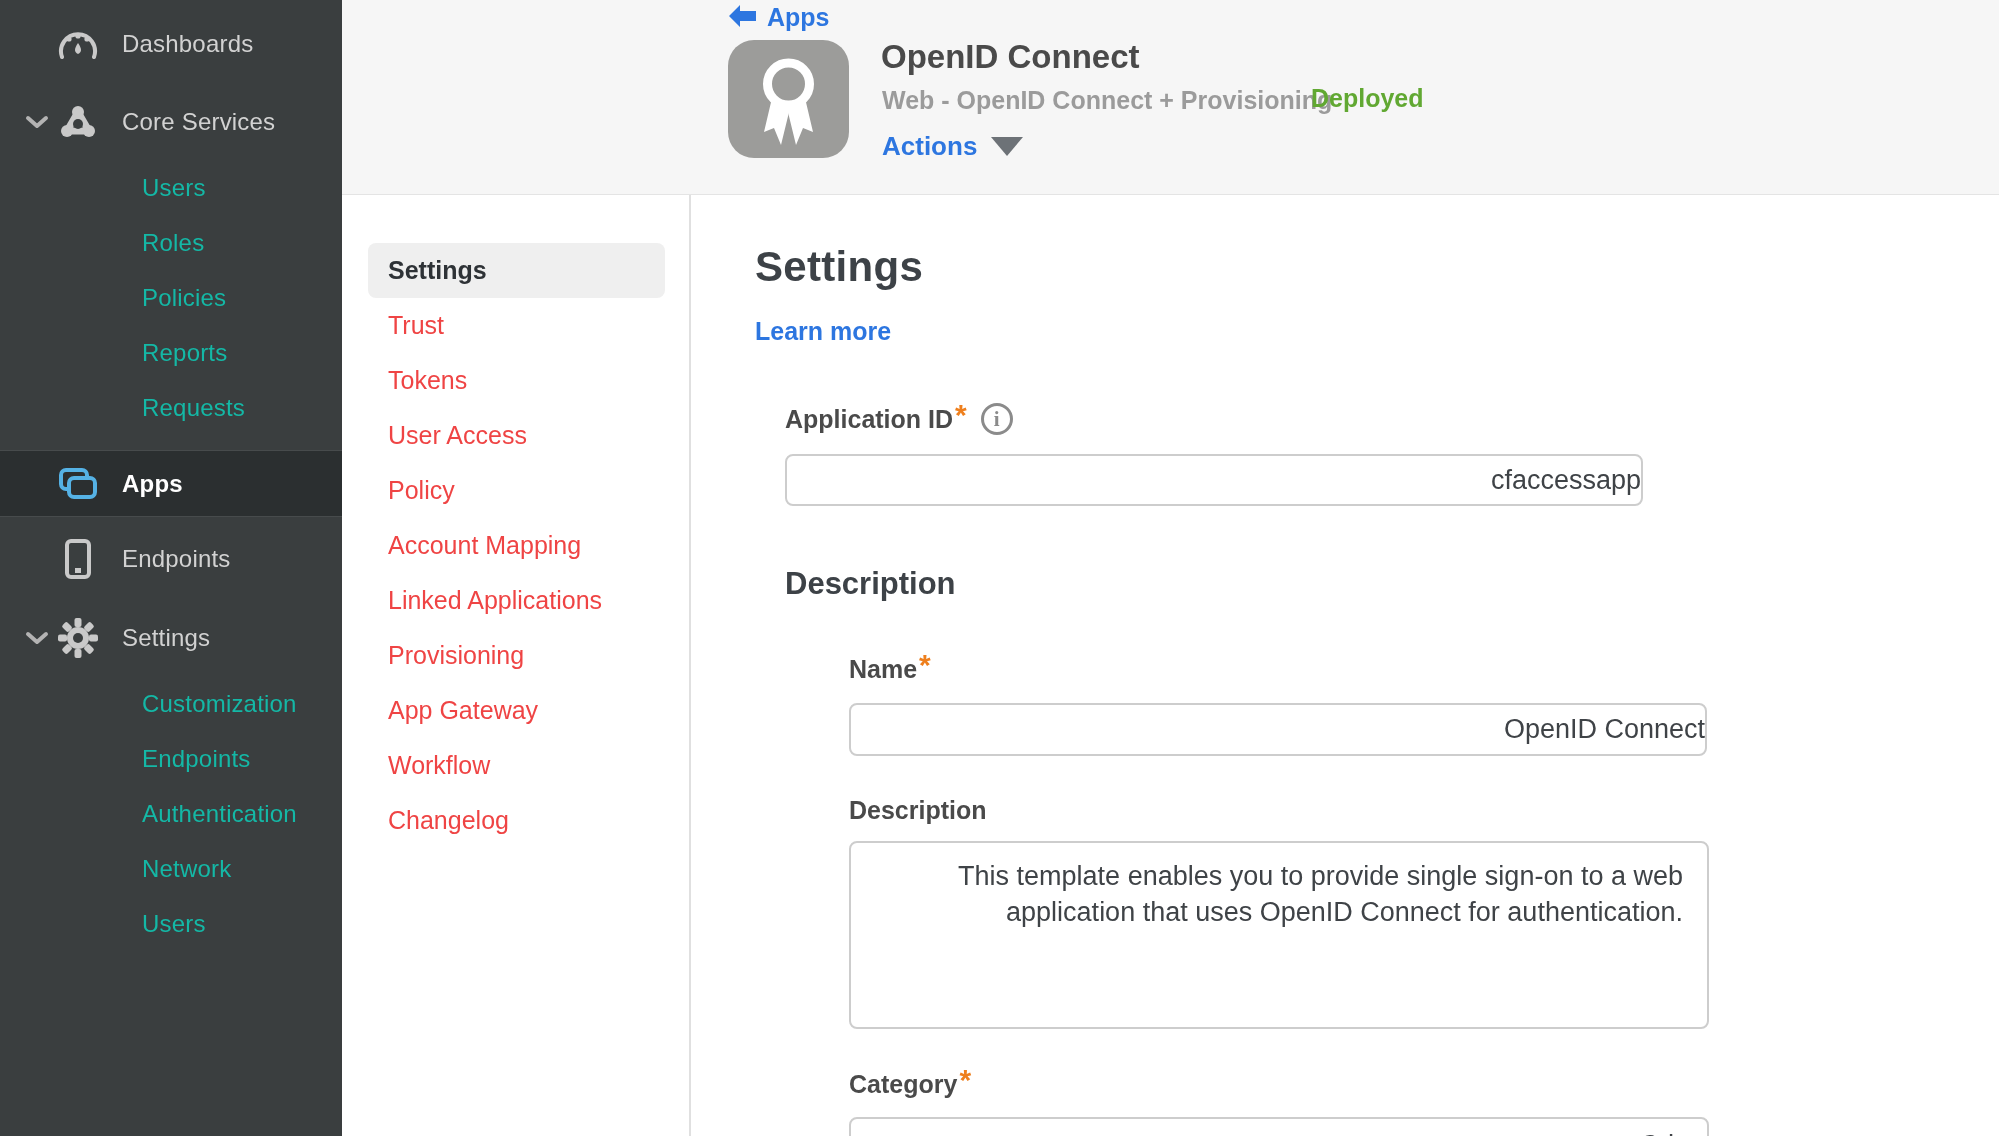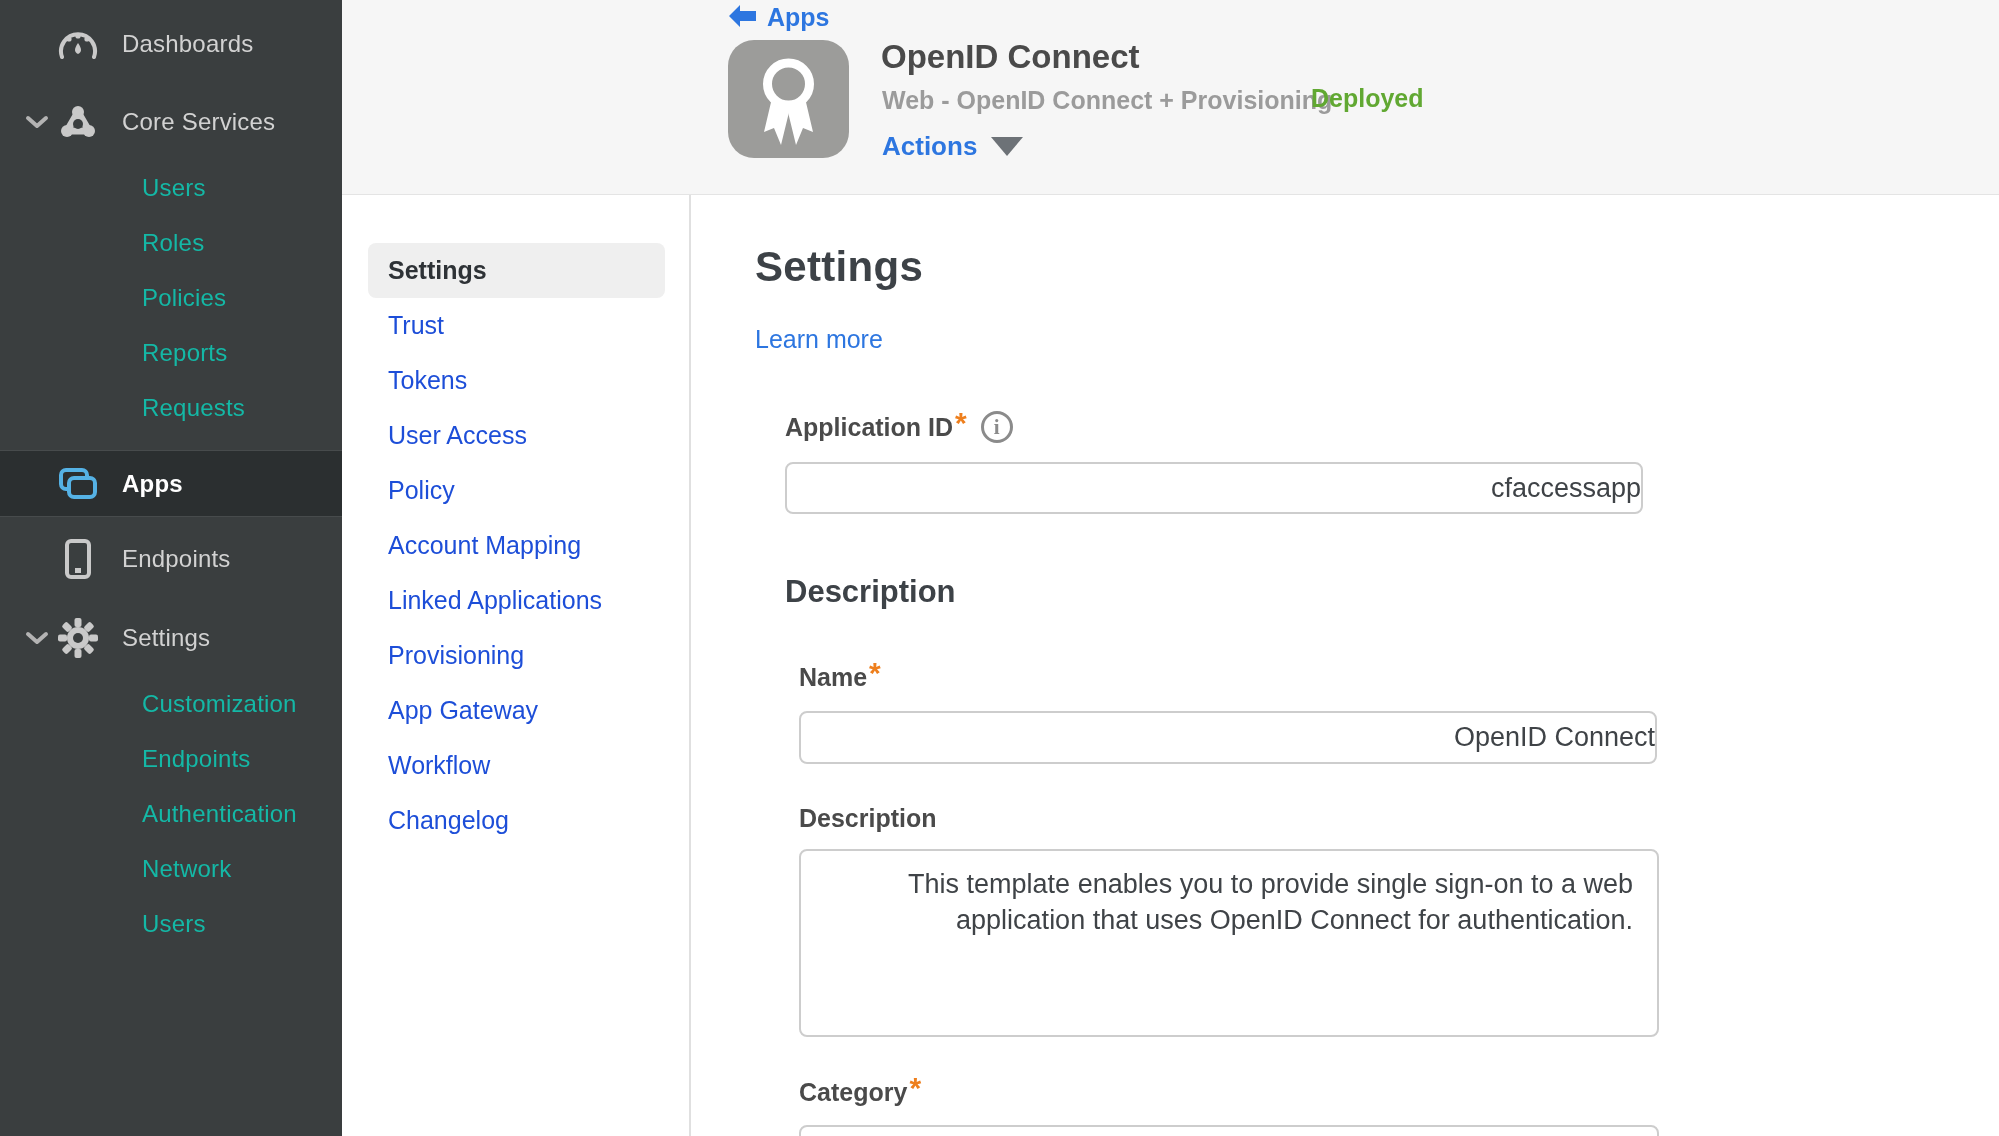--- a/index.html
+++ b/index.html
@@ -27,36 +27,36 @@
   .appsub { position:absolute; left:540px; top:86px; font-size:25px; font-weight:bold; color:#9b9b9b; }
   .status { position:absolute; left:969px; top:84px; font-size:25px; font-weight:bold; color:#61a832; }
   .actions { position:absolute; left:540px; top:131px; display:flex; align-items:center; gap:14px; cursor:pointer; }
   .actions .alabel { color:#2d76e0; font-weight:bold; font-size:26px; }
   .caret { width:0; height:0; border-left:16px solid transparent; border-right:16px solid transparent; border-top:19px solid #6d7277; }
 
   .body { flex:1; display:flex; background:#fff; }
 
   
   .subnav { width:349px; flex:0 0 349px; border-right:2px solid #e0e0e0; padding-top:48px; }
-  .snitem { height:55px; display:flex; align-items:center; margin:0 24px 0 26px; padding-left:20px; font-size:25px; color:#1d4ed8; border-radius:8px; cursor:pointer; }
+  .snitem { height:55px; display:flex; align-items:center; margin:0 24px 0 26px; padding-left:20px; font-size:25px; color:#ef4444; border-radius:8px; cursor:pointer; }
   .snitem.active { background:#efefef; font-weight:bold; color:#2e3236; }
 
   
   .content { flex:1; position:relative; padding:48px 0 0 64px; }
   .page-title { font-size:42px; font-weight:bold; color:#3d4247; letter-spacing:0.3px; }
-  .learnmore { display:inline-block; margin-top:34px; font-size:25px; font-weight:normal; color:#2d76e0; cursor:pointer;text-align:center; }
+  .learnmore { display:inline-block; margin-top:26px; font-size:25px; font-weight:bold; color:#2d76e0; cursor:pointer;text-align:center; }
   .form { margin-top:56px; }
   .flabel { display:flex; align-items:center; font-size:25px; font-weight:bold; color:#4a4a4a; }
   .req { color:#ee7f1d; font-size:30px; font-weight:bold; margin-left:2px; position:relative; top:-4px; }
   .infoicon { margin-left:14px; width:32px; height:32px; border:3px solid #8b8b8b; border-radius:50%; color:#8b8b8b; font-size:21px; font-weight:bold; display:flex; align-items:center; justify-content:center; font-family:"Liberation Serif","DejaVu Serif",serif; }
   .tinput { display:block; border:2px solid #cdcdcd; border-radius:8px; background:#fff; color:#3f4347; font-size:27px; font-family:"Liberation Sans","DejaVu Sans",sans-serif; padding-left:26px; outline:none;text-align:right; }
   .grp-appid { margin-left:30px; }
   .inp-appid { margin-top:18px; width:858px; height:52px; }
   .section-title { margin:60px 0 0 30px; font-size:31px; font-weight:bold; color:#3d4247; }
-  .grp { margin-left:44px; }
+  .grp { margin-left:94px; }
   .grp-name { margin-top:50px; }
   .inp-name { margin-top:17px; width:858px; height:53px; }
   .grp-desc { margin-top:40px; }
   .ta-desc { margin-top:16px; width:860px; height:188px; resize:none; padding:16px 24px 0 24px; line-height:1.33; }
   .grp-cat { margin-top:38px; }
   .inp-cat { margin-top:16px; width:860px; height:56px; }
 </style>
 </head>
 <body>
 

